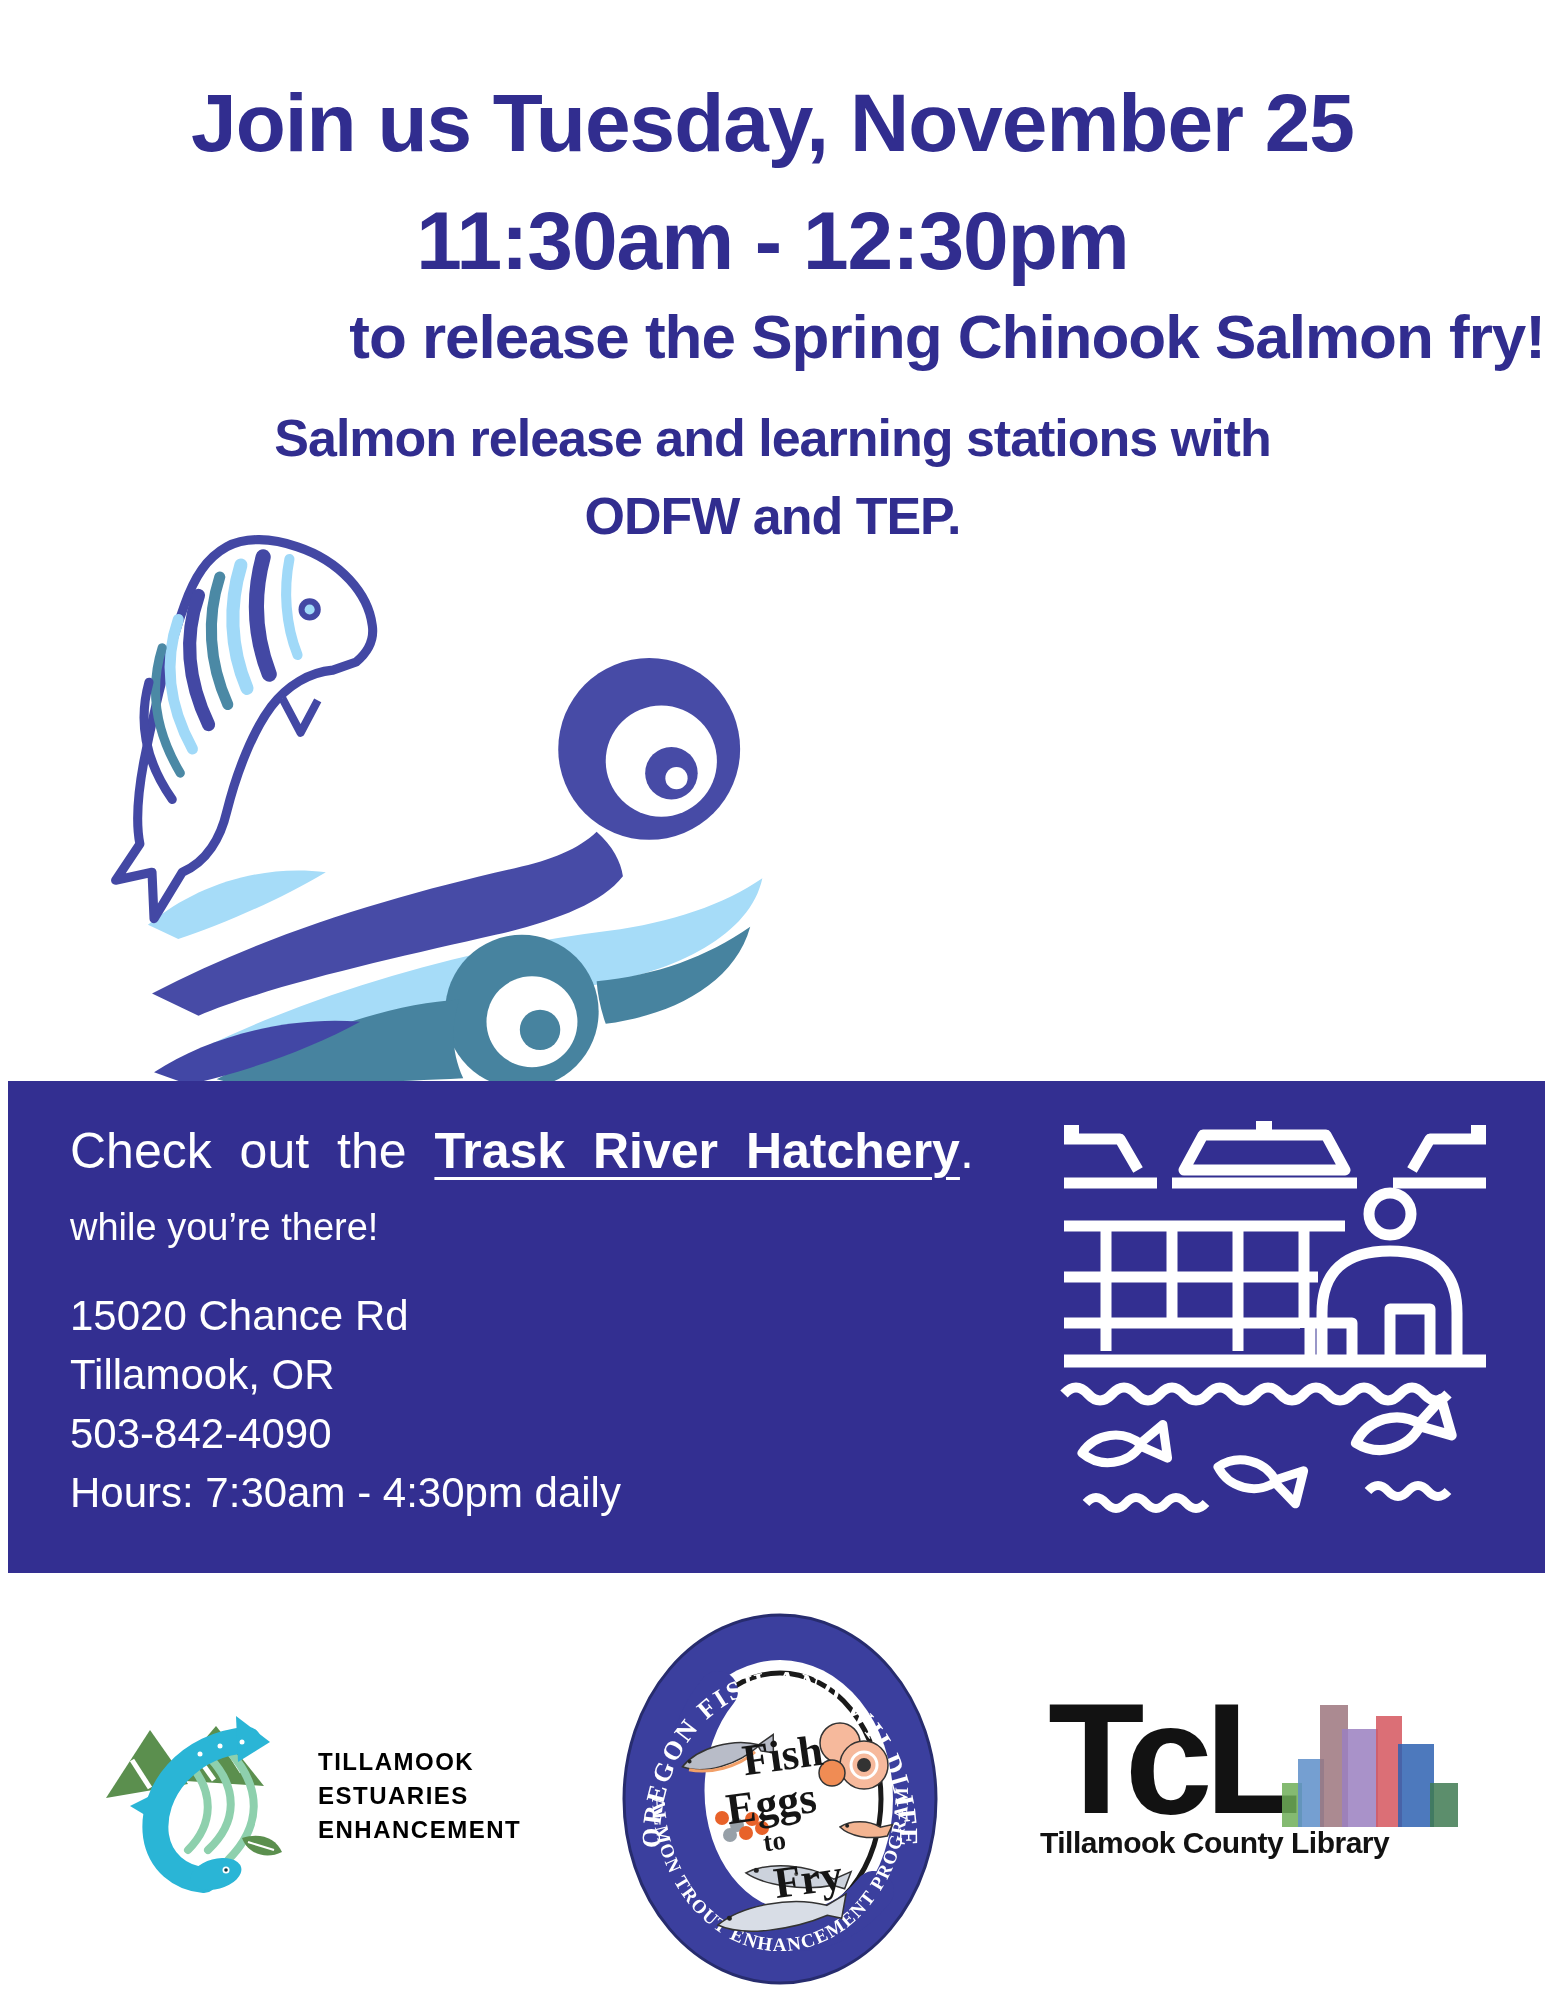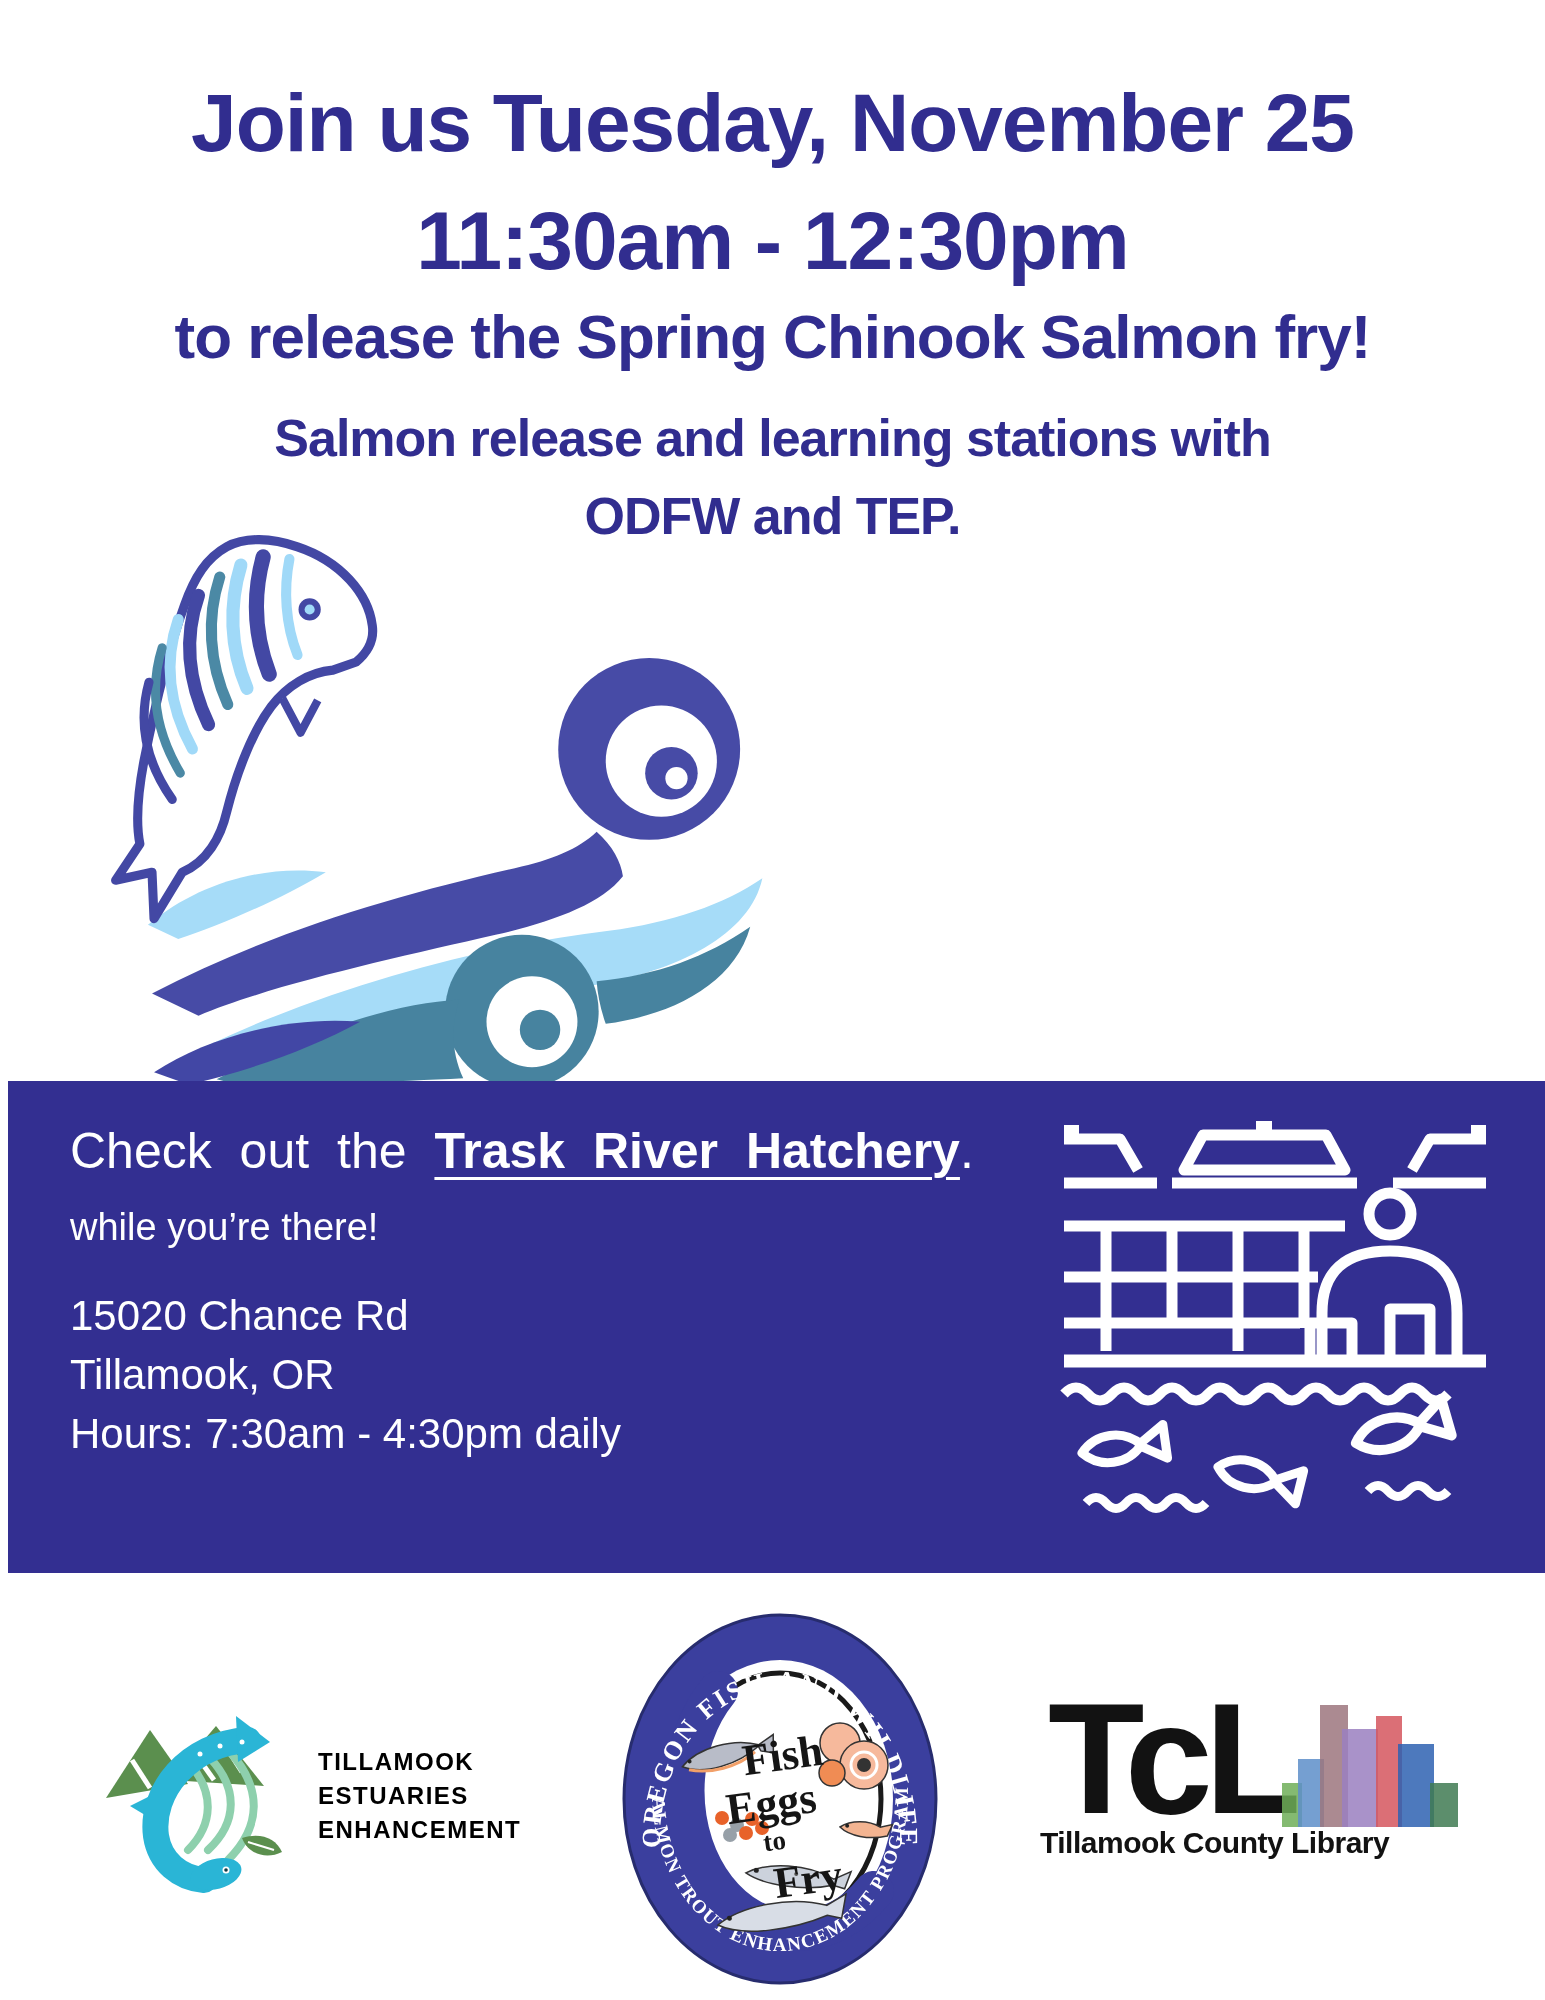--- a/index.html
+++ b/index.html
@@ -3,21 +3,21 @@
 <meta charset="utf-8">
 <style>
   html,body{margin:0;padding:0;background:#ffffff;}
   .page{position:relative;width:1545px;height:2000px;background:#ffffff;overflow:hidden;
         font-family:"Liberation Sans",sans-serif;}
   .abs{position:absolute;}
   
   .h-line{left:0;width:1545px;text-align:center;color:#312d8f;font-weight:700;letter-spacing:-1px;}
   .h1{top:78px;font-size:82px;line-height:1.1;}
   .h2{top:196px;font-size:82px;line-height:1.1;}
-  .h3{top:303px;font-size:62px;line-height:1.1;}
+  .h3{top:303px;font-size:62px;line-height:1.1;text-align:right;}
   .h4a{top:410px;font-size:52px;line-height:1.1;}
   .h4b{top:488px;font-size:52px;line-height:1.1;}
   
   .intro{left:858px;top:585px;width:625px;text-align:center;color:#141414;
          font-size:45px;line-height:70px;font-weight:400;}
   .intro b{font-weight:700;}
   
   .fish-art{left:55px;top:425px;width:768px;height:662px;}
   
   .band{left:8px;top:1081px;width:1545px;height:492px;background:#332f91;}
@@ -90,20 +90,21 @@
   <div class="abs band">
     <div class="abs check1" style="position:absolute;left:62px;top:39px;">
       <span>Check out the </span><span class="lnk">Trask River Hatchery</span><span>.</span>
     </div>
     <div style="position:absolute;left:62px;top:115px;" class="check2-inner check2abs">
       <span style="color:#fff;font-size:38px;line-height:62px;">while you’re there!</span>
     </div>
     <div style="position:absolute;left:62px;top:205px;color:#fff;font-size:42px;line-height:59px;">
       <div>15020 Chance Rd</div>
       <div>Tillamook, OR</div>
+      <div>503-842-4090</div>
       <div>Hours: 7:30am - 4:30pm daily</div>
     </div>
 
     <div style="position:absolute;left:1052px;top:32px;width:430px;height:400px;">
       <svg width="430" height="400" viewBox="0 0 430 400">
         <defs>
           <g id="bandfish" fill="none" stroke="#fff" stroke-width="9" stroke-linejoin="round">
             <path d="M0,0 C16,-18 44,-18 60,0 C44,18 16,18 0,0 Z"></path>
             <path d="M60,-2 L84,-17 L84,17 L60,2"></path>
           </g>

